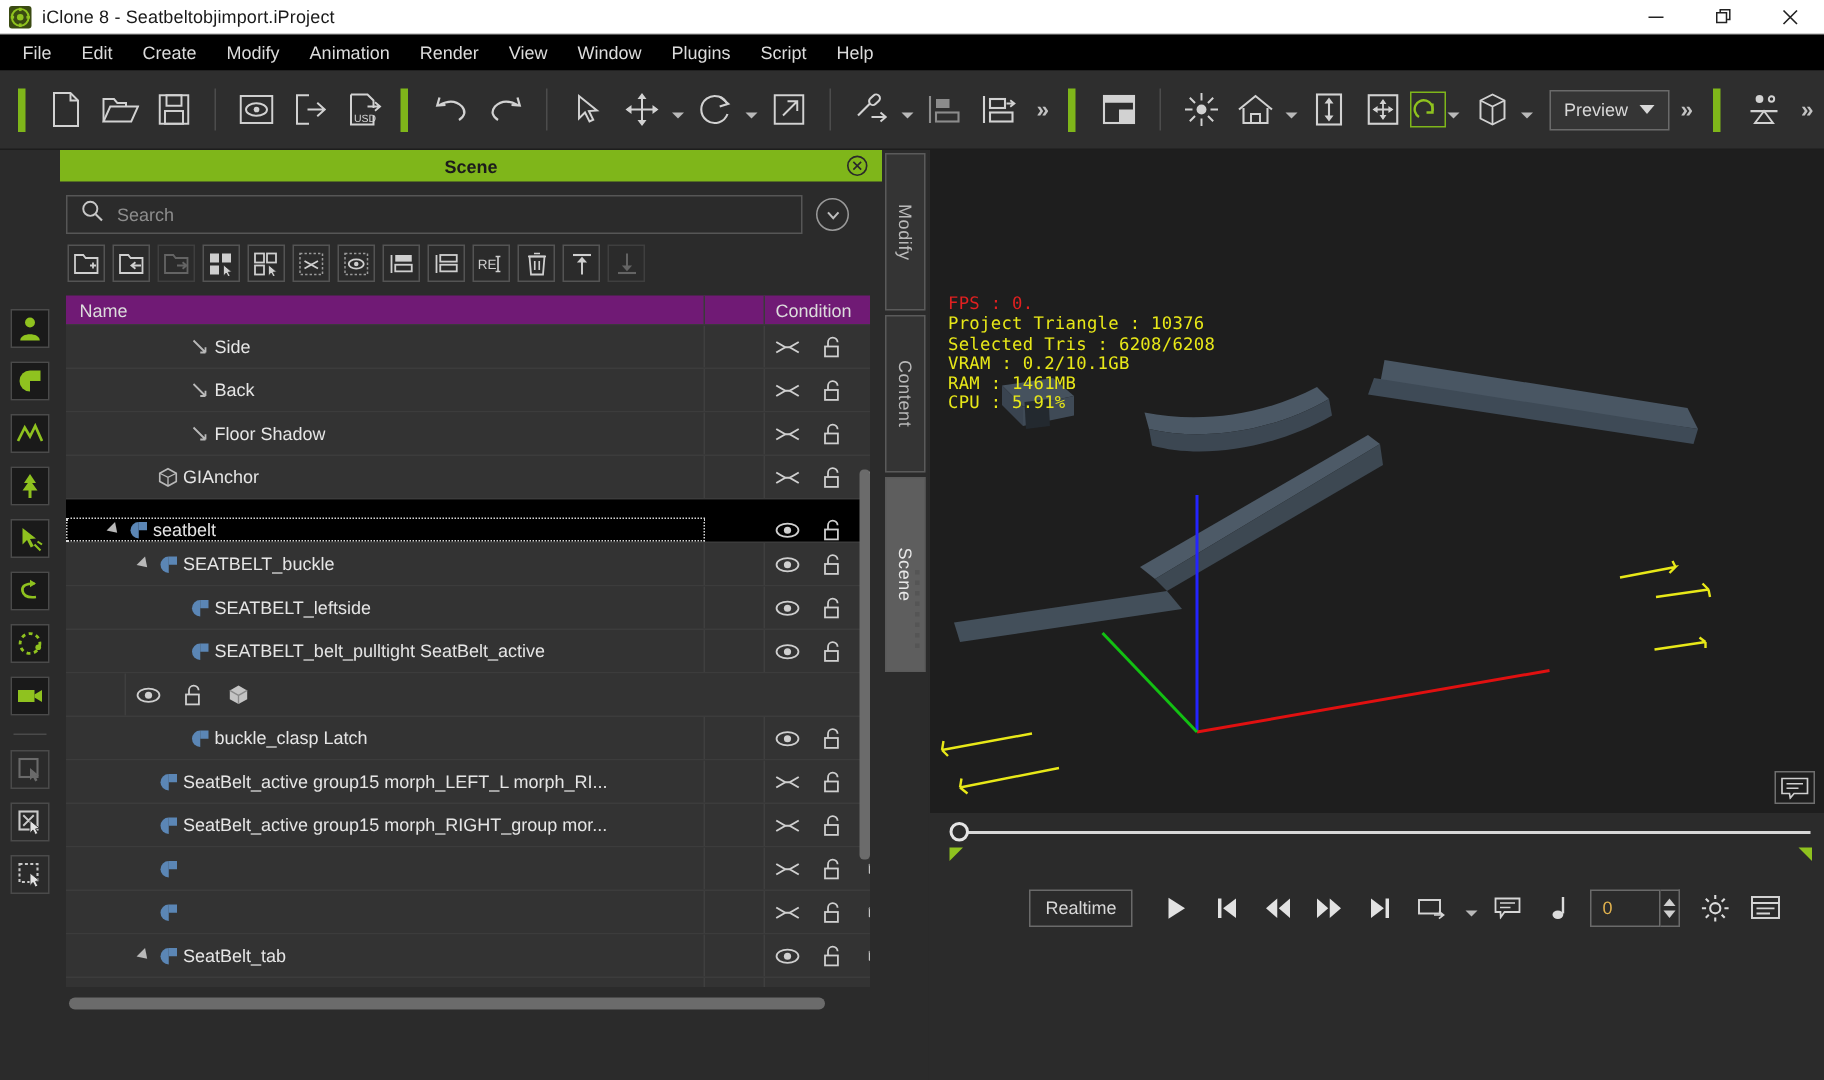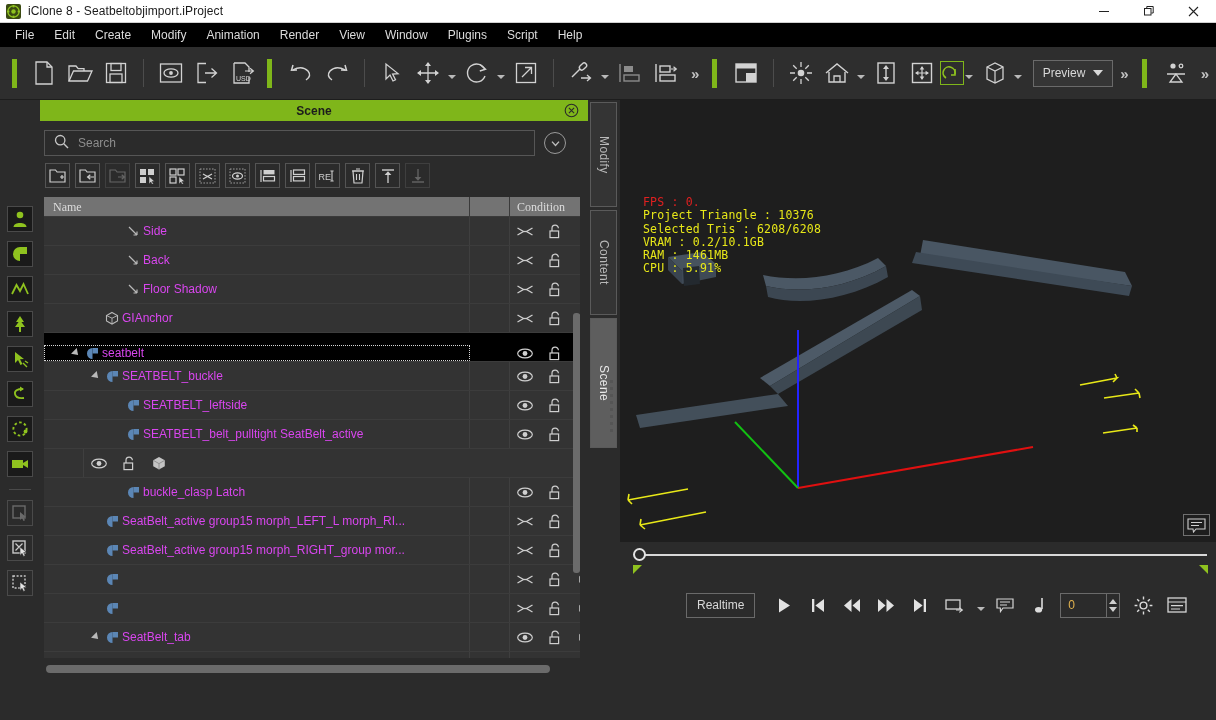--- a/index.html
+++ b/index.html
@@ -122,22 +122,22 @@
   .row-tools { display:flex; align-items:center; padding:7px 0 0 5px; gap:5px; }
   .rt-btn {
     width:25px; height:25px; border:1px solid #545454;
     display:flex; align-items:center; justify-content:center; flex:none;
   }
   .rt-btn.dim svg { opacity:0.35; }
   .rt-btn.dim { border-color:#3f3f3f; }
 
   
   .tree-head {
-    display:flex; height:20px; background:#737373; margin-top:9px;
-    margin-left:4px; width:536px; border-bottom:1px solid #3a3a3a;font-family:Liberation Serif, serif;
+    display:flex; height:20px; background:#701a75; margin-top:9px;
+    margin-left:4px; width:536px; border-bottom:1px solid #3a3a3a;
   }
   .th-name { width:426px; padding-left:9px; font-size:12px; color:#dcdcdc; line-height:20px;
     border-right:1px solid #3a3a3a;}
   .th-gap { width:40px; border-right:1px solid #3a3a3a; }
   .th-cond { width:70px; padding-left:7px; font-size:12px; color:#dcdcdc; line-height:20px; }
   .tree-body {
     margin-left:4px; width:536px; height:441px; overflow:hidden; position:relative;
     background:#333333;
   }
   .tree-row {
@@ -155,21 +155,21 @@
   .tw { width:0; flex:none; }
   .arrow {
     width:13px; height:13px; display:flex; align-items:center; justify-content:center; flex:none;
   }
   .arrow i {
     width:0;height:0;border-left:6px solid #b9b9b9;
     border-top:4px solid transparent;border-bottom:4px solid transparent;
     transform: rotate(45deg);
   }
   .node-icon { width:20px; display:flex; align-items:center; justify-content:center; flex:none; }
-  .node-label { font-size:12px; color:#d946ef; white-space:nowrap; overflow:hidden; }
+  .node-label { font-size:12px; color:#e5e5e5; white-space:nowrap; overflow:hidden; }
   .cond-cell { width:34px; display:flex; align-items:center; justify-content:center; flex:none; }
   .cond-cell.narrow { width:30px; }
 
   .vscroll {
     position:absolute; right:0; top:0; width:7px; background:#2e2e2e;
   }
   .vscroll .thumb { position:absolute; width:7px; background:#6b6b6b; border-radius:3px; }
   .hscroll-wrap {
     margin-left:4px; width:536px; height:17px; padding-top:5px; display:flex; align-items:center;
   }
@@ -184,21 +184,21 @@
   }
   .vtab.active { background:#5e5e5e; color:#e8e8e8; }
   .dotgrip { position:absolute; left:610px; top:380px; width:4px; height:60px; }
   .dotgrip i { display:block; width:3px; height:3px; background:#555; margin-bottom:4px; }
 
   
   .viewport {
     position:absolute; left:620px; top:100px; width:596px; height:442px;
     background:#1e1e1e; overflow:hidden;
   }
-  .stats { position:absolute; left:23px; top:96px; font-family:"DejaVu Sans Mono", monospace;
+  .stats { position:absolute; left:12px; top:96px; font-family:"DejaVu Sans Mono", monospace;
     font-size:11.5px; line-height:13.3px; letter-spacing:0.2px; }
   .stats .fps { color:#e02020; }
   .stats .y { color:#e8e818; }
   .vp-note {
     position:absolute; right:6px; bottom:6px; width:27px; height:22px;
     border:1px solid #6f6f6f; display:flex; align-items:center; justify-content:center;
   }
 
   
   .bottombar { position:absolute; left:620px; top:542px; width:596px; height:178px; background:#2b2b2b; }

